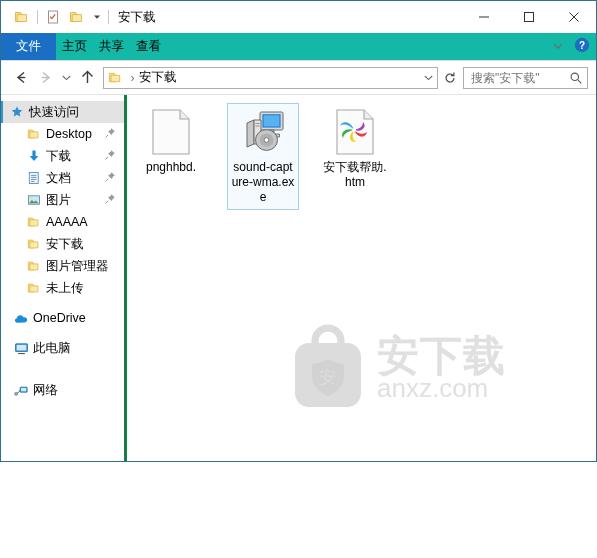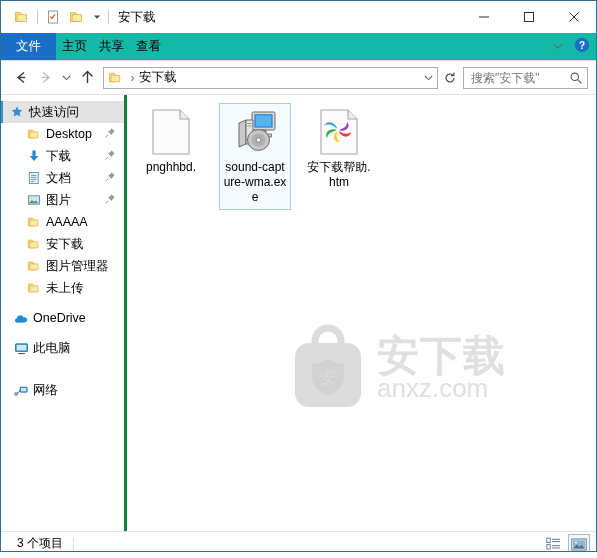--- a/index.html
+++ b/index.html
@@ -7,21 +7,21 @@
     padding: 0;
     background: #ffffff;
   }
   body {
     font-family: "Liberation Sans", "DejaVu Sans", sans-serif;
     -webkit-font-smoothing: antialiased;
   }
   #window {
     position: relative;
     width: 597px;
-    height: 552px;
+    height: 462px;
     box-sizing: border-box;
     border: 1px solid #2f6f8f;
     background: #ffffff;
     overflow: hidden;
   }
 
   
   .titlebar {
     height: 32px;
     display: flex;
@@ -267,21 +267,21 @@
   
   .content {
     flex: 1;
     position: relative;
     background: #ffffff;
     overflow: hidden;
   }
   .filegrid {
     display: flex;
     padding: 8px 0 0 8px;
-    gap: 4px;
+    gap: 12px;
   }
   .fileitem {
     width: 72px;
     padding: 4px 2px 4px 2px;
     margin-right: 8px;
     display: flex;
     flex-direction: column;
     align-items: center;
     box-sizing: border-box;
     border: 1px solid transparent;

